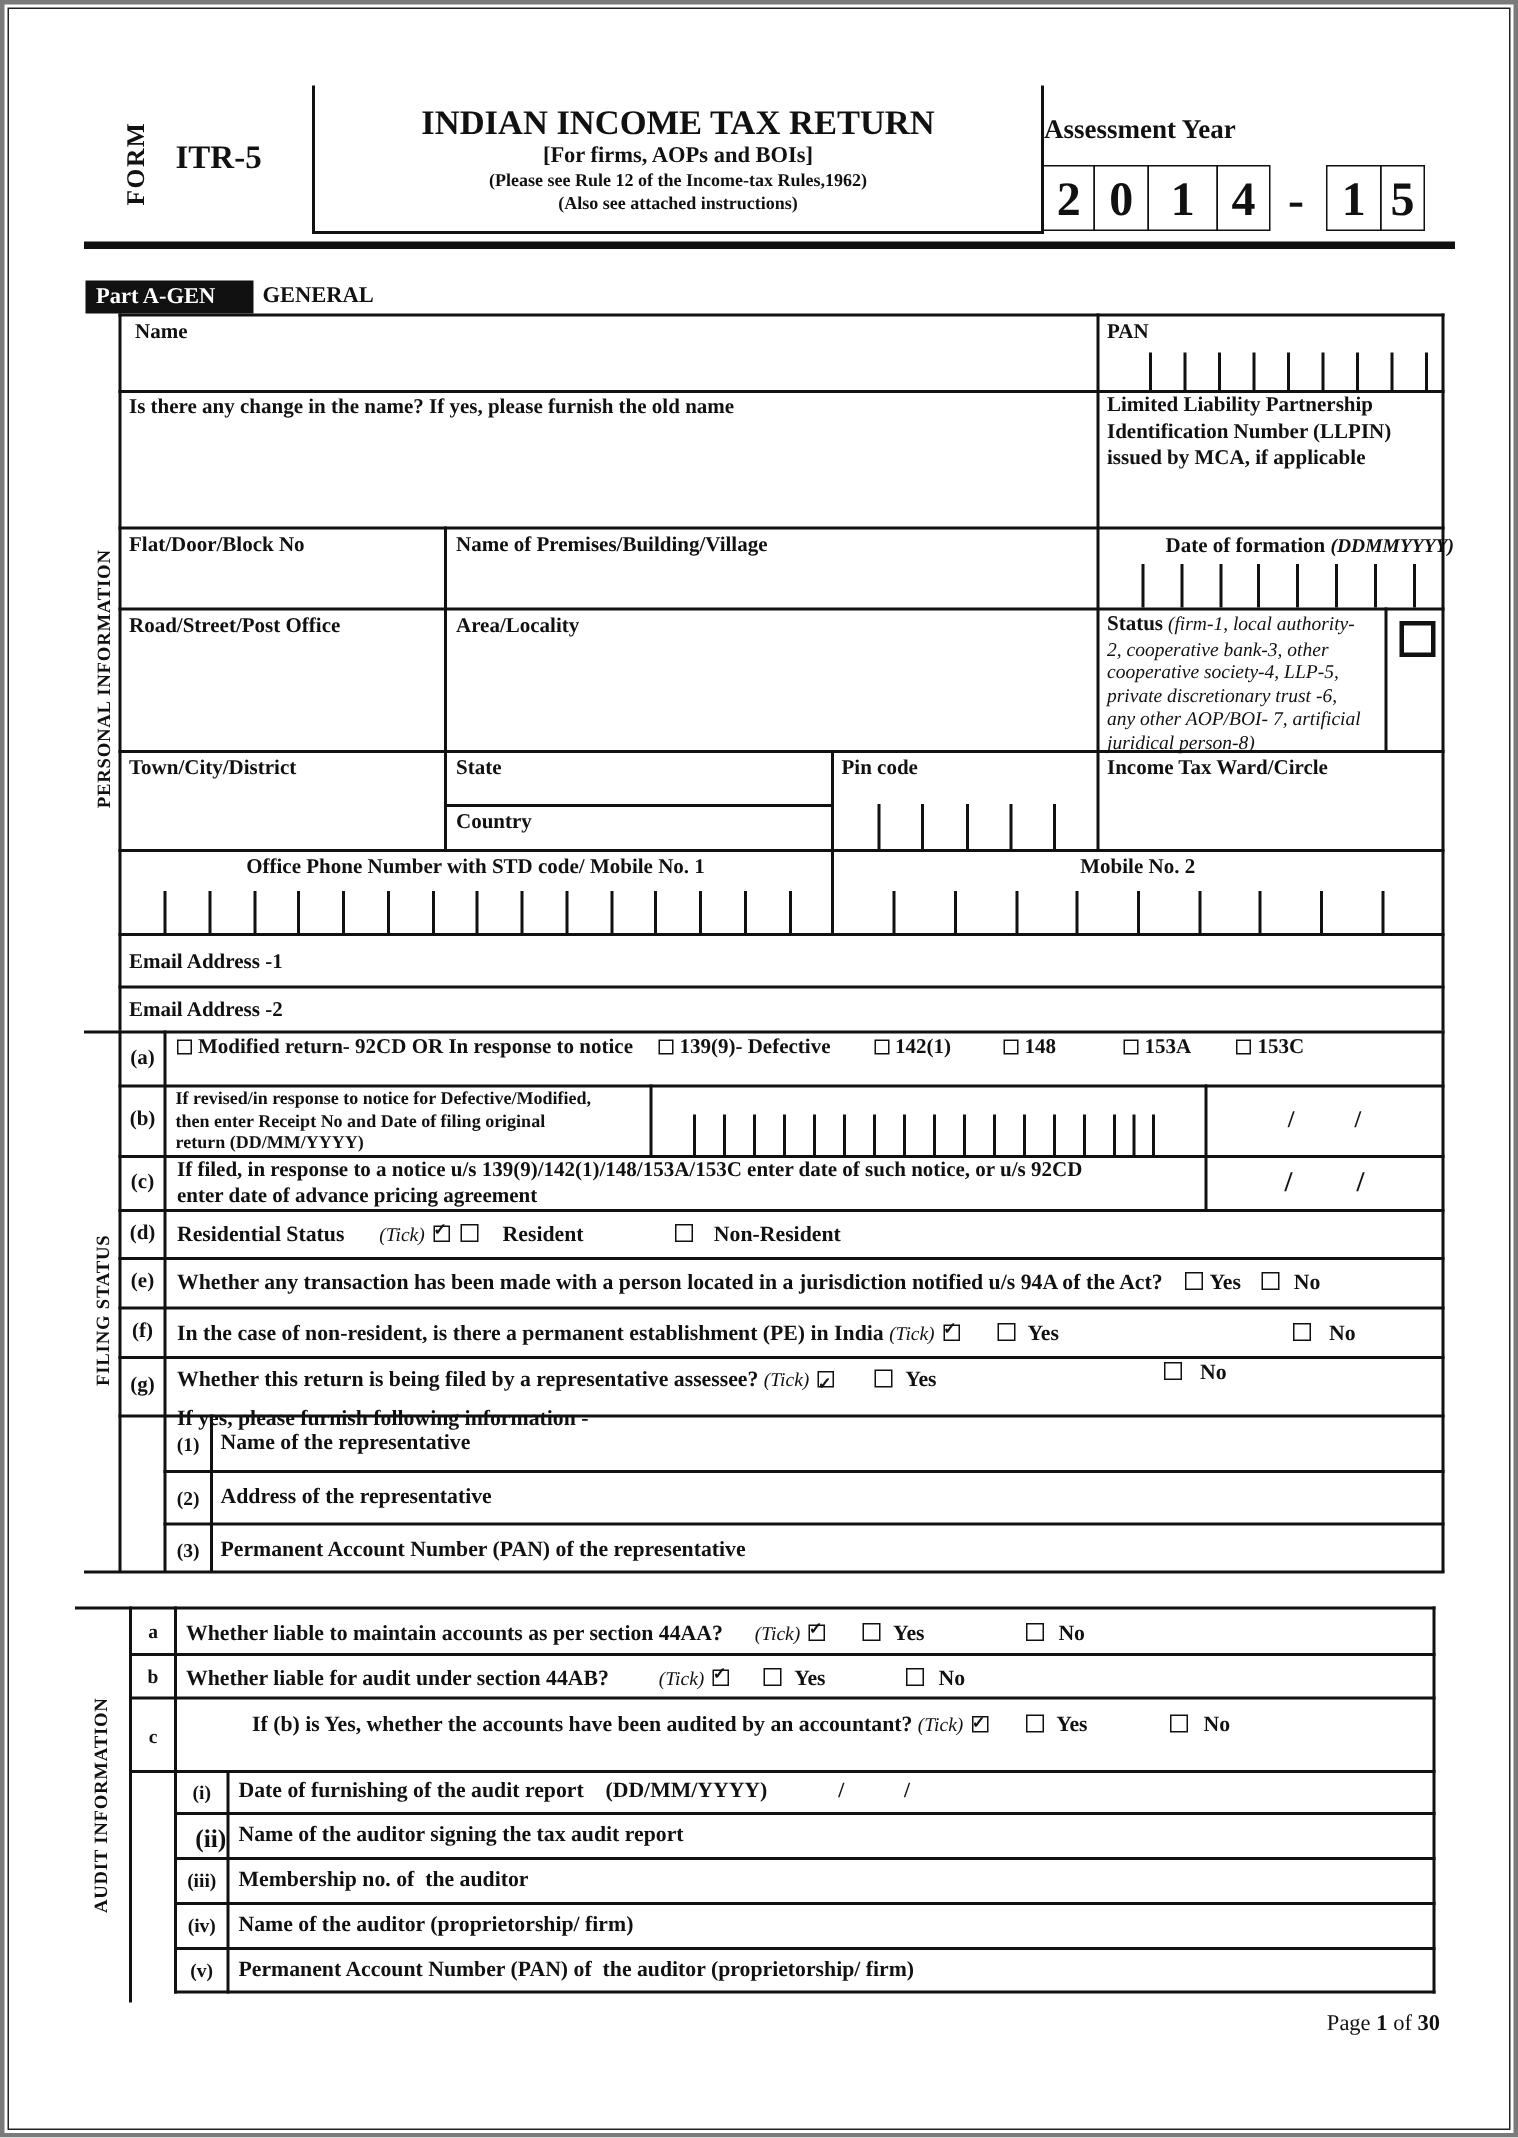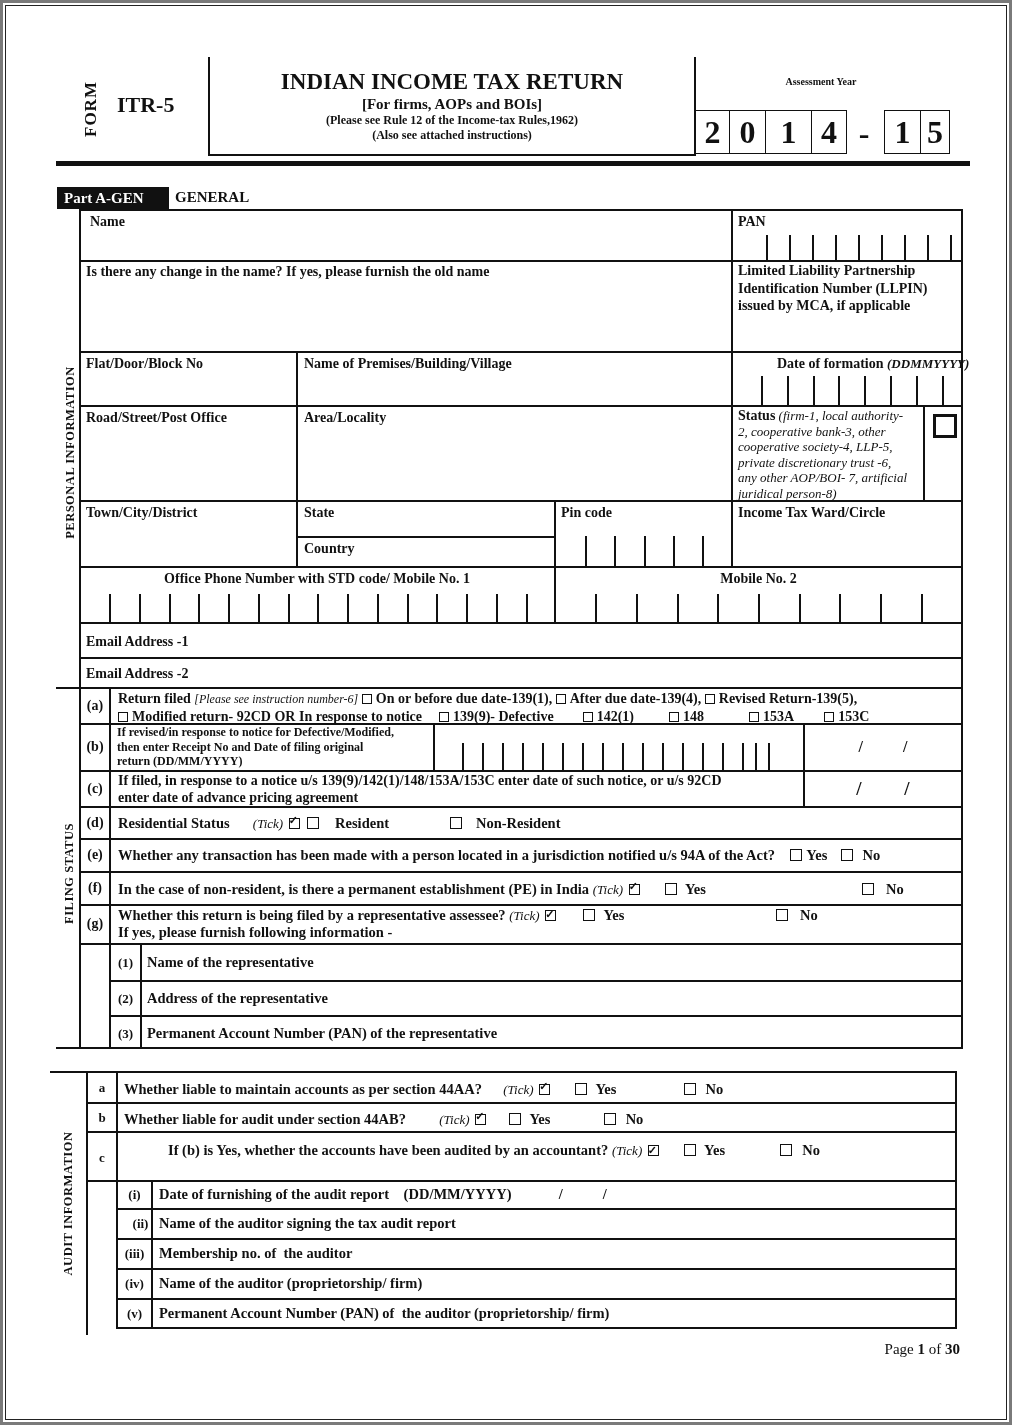--- a/index.html
+++ b/index.html
@@ -40,21 +40,21 @@
 <div class="hl" style="left:208px; top:154px; width:488px; height:1.5px;"></div>
 
 <div class="abs" style="left:210px; top:68px; width:484px; text-align:center;">
   <div class="b" style="font-size:23px; line-height:27px;">INDIAN INCOME TAX RETURN</div>
   <div class="b" style="font-size:15px; line-height:18px;">[For firms, AOPs and BOIs]</div>
   <div class="b" style="font-size:12px; line-height:15px;">(Please see Rule 12 of the Income-tax Rules,1962)</div>
   <div class="b" style="font-size:12px; line-height:15px;">(Also see attached instructions)</div>
 </div>
 
 <div class="vl" style="left:694px; top:57px; height:98px; width:1.5px;"></div>
-<div class="abs b" style="left:696px; top:76px; width:250px; text-align:center; font-size:10px;">Assessment Year</div>
+<div class="abs b" style="left:696px; top:76px; width:250px; font-size:18px;">Assessment Year</div>
 
 <div>
   <div class="yearcell" style="left:695px; width:35px;">2</div>
   <div class="yearcell" style="left:729px; width:37px;">0</div>
   <div class="yearcell" style="left:765px; width:47px;">1</div>
   <div class="yearcell" style="left:811px; width:36px;">4</div>
   <div class="abs b" style="left:852px; top:112px; width:24px; text-align:center; font-size:32px; line-height:42px;">-</div>
   <div class="yearcell" style="left:884px; width:37px;">1</div>
   <div class="yearcell" style="left:920px; width:30px;">5</div>
 </div>
@@ -200,27 +200,20 @@
 <div class="hl" style="left:109px; top:1015px; width:854px;"></div>
 <div class="hl" style="left:56px; top:1047px; width:907px;"></div>
 <div class="vl" style="left:140px; top:943px; height:105px;"></div>
 <div class="vl" style="left:433px; top:723px; height:48px;"></div>
 <div class="vl" style="left:803px; top:723px; height:84px;"></div>
 
 <div class="vtext" style="left:-1px; top:866px; width:140px; text-align:center; font-size:12.5px;">FILING STATUS</div>
 
 <div class="rowlet" style="left:81px; top:698px; width:28px;">(a)</div>
 <div class="row-text" style="left:118px; top:690px; font-size:14px; line-height:17px;">
-  <div>
-    <span>Return filed</span>
-    <span class="i" style="font-weight:normal; font-size:12px;">[Please see instruction number-6]</span>
-    <span class="box"></span><span>On or before due date-139(1),</span>
-    <span class="box"></span><span>After due date-139(4),</span>
-    <span class="box"></span><span>Revised Return-139(5),</span>
-  </div>
   <div>
     <span class="box"></span><span>Modified return- 92CD OR  In response to notice</span>
     <span style="display:inline-block;width:10px;"></span>
     <span class="box"></span><span>139(9)- Defective</span>
     <span style="display:inline-block;width:22px;"></span>
     <span class="box"></span><span>142(1)</span>
     <span style="display:inline-block;width:28px;"></span>
     <span class="box"></span><span>148</span>
     <span style="display:inline-block;width:38px;"></span>
     <span class="box"></span><span>153A</span>
@@ -291,21 +284,21 @@
   <span class="i" style="font-weight:normal; font-size:13px;">(Tick)</span>
   <span class="chk"></span>
   <span style="display:inline-block;width:14px;"></span>
   <span class="box big"></span><span style="display:inline-block;width:4px;"></span><span>Yes</span>
 </div>
 <div class="row-text" style="left:862px; top:881px;">
   <span class="box big"></span><span style="display:inline-block;width:8px;"></span><span>No</span>
 </div>
 
 <div class="rowlet" style="left:81px; top:916px; width:28px;">(g)</div>
-<div class="row-text" style="left:118px; top:907px; line-height:16px;">
+<div class="row-text" style="left:118px; top:907px; line-height:26px;">
   <div>
     <span>Whether this return is being filed by a representative assessee?</span>
     <span class="i" style="font-weight:normal; font-size:13px;">(Tick)</span>
     <span class="chk"></span>
     <span style="display:inline-block;width:16px;"></span>
     <span class="box big"></span><span style="display:inline-block;width:4px;"></span><span>Yes</span>
   </div>
   <div>If yes, please furnish following information -</div>
 </div>
 <div class="row-text" style="left:776px; top:907px;">
@@ -375,21 +368,21 @@
     <span class="box big"></span><span style="display:inline-block;width:6px;"></span><span>No</span>
   </div>
 </div>
 
 <div class="rowlet" style="left:118px; top:1187px; width:33px; font-size:13px;">(i)</div>
 <div class="row-text" style="left:159px; top:1186px;">
   <span style="white-space:pre;">Date of furnishing of the audit report    (DD/MM/YYYY)</span>
   <span style="display:inline-block;width:40px;"></span>
   <span style="white-space:pre;">/           /</span>
 </div>
-<div class="rowlet" style="left:118px; top:1216px; width:45px; font-size:13px;">(ii)</div>
+<div class="rowlet" style="left:118px; top:1216px; width:45px; font-size:17px;">(ii)</div>
 <div class="row-text" style="left:159px; top:1215px;">Name of the auditor signing the tax audit report</div>
 <div class="abs" style="left:480px; top:1211px; width:470px; height:25px;"></div>
 <div class="rowlet" style="left:118px; top:1246px; width:33px; font-size:13px;">(iii)</div>
 <div class="row-text" style="left:159px; top:1245px; white-space:pre;">Membership no. of  the auditor</div>
 <div class="abs" style="left:380px; top:1241px; width:570px; height:25px;"></div>
 <div class="rowlet" style="left:118px; top:1276px; width:33px; font-size:13px;">(iv)</div>
 <div class="row-text" style="left:159px; top:1275px;">Name of the auditor (proprietorship/ firm)</div>
 <div class="abs" style="left:450px; top:1271px; width:500px; height:25px;"></div>
 <div class="rowlet" style="left:118px; top:1306px; width:33px; font-size:13px;">(v)</div>
 <div class="row-text" style="left:159px; top:1305px; white-space:pre;">Permanent Account Number (PAN) of  the auditor (proprietorship/ firm)</div>

